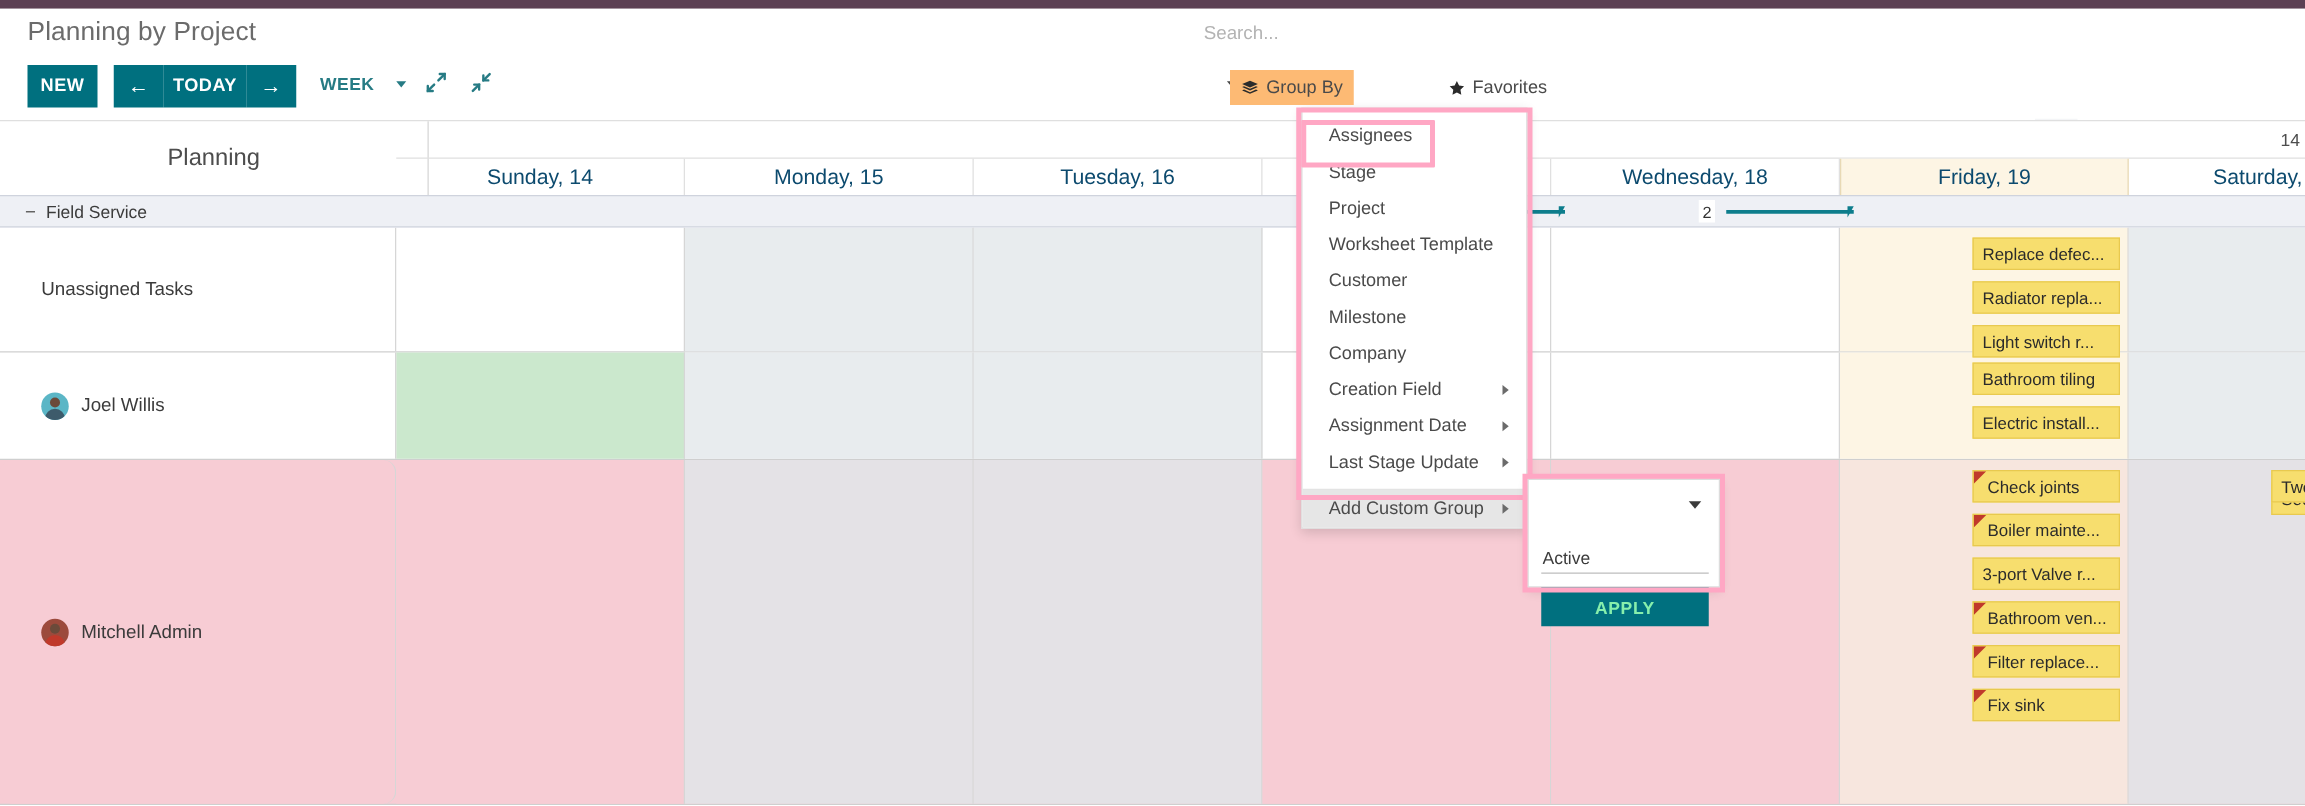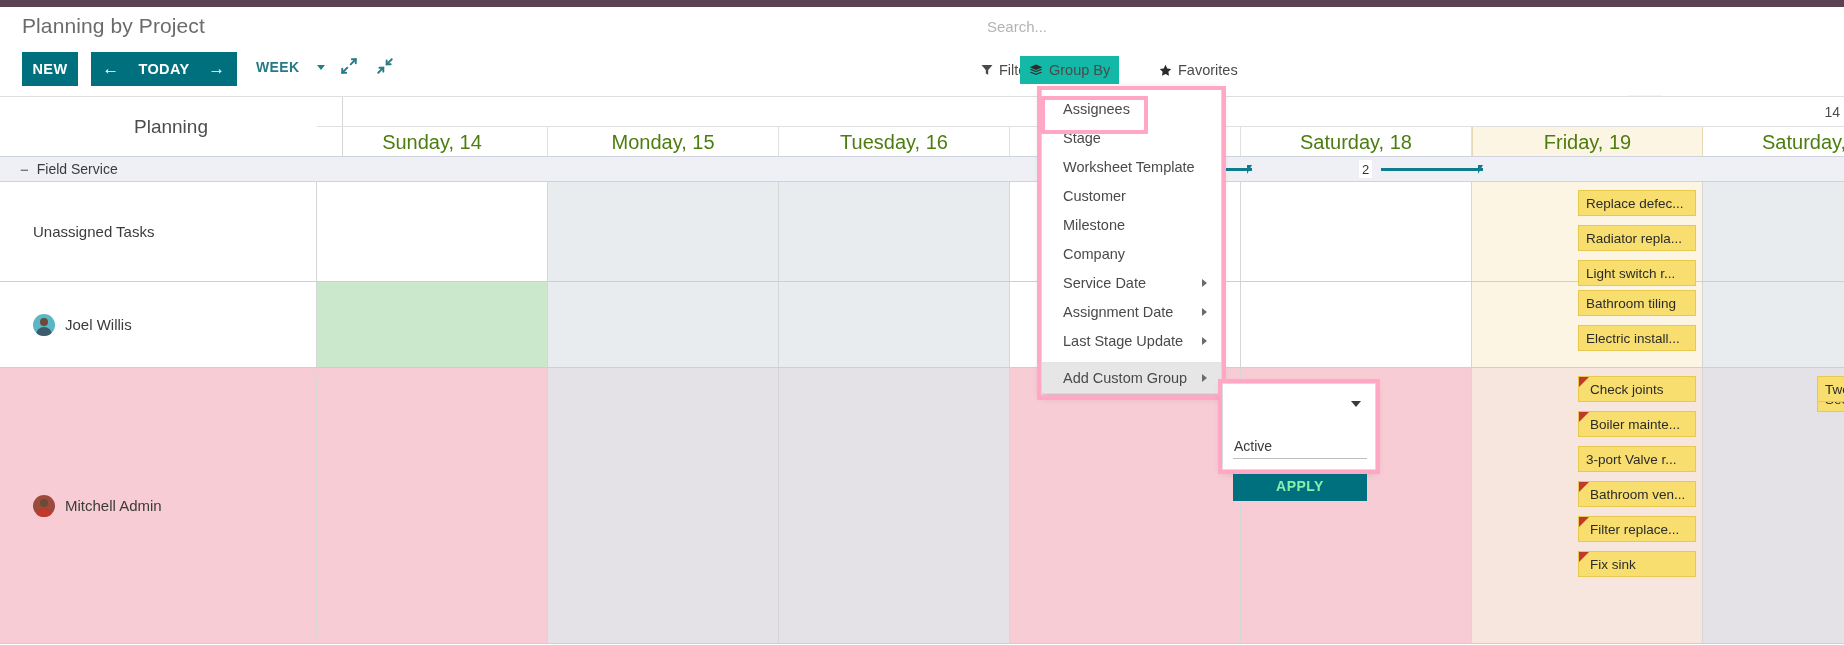--- a/index.html
+++ b/index.html
@@ -19,21 +19,20 @@
   }
 
   
   .ctrl-row {
     position: absolute; left: 0; top: 7px; width: 1844px; height: 35px;
     background: #fff;
   }
   .search-wrap {
     position: absolute; left: 963px; top: 8px; width: 820px; height: 24px;
     border-bottom: 1px solid transparent;
-    margin-left: 24px;
   }
   .search-input {
     width: 100%; height: 100%; border: 0; outline: 0;
     font-family: "Liberation Sans", sans-serif;
     font-size: 15px; color: #4d4d4d; background: transparent;
   }
   .search-input::placeholder { color: #b3b3b3; }
 
   
   .page-title {
@@ -73,21 +72,21 @@
   #zoom-in  { left: 340px; }
   #zoom-out { left: 376px; }
 
   
   .sp-btn {
     position: absolute; top: 8px; height: 28px;
     display: flex; align-items: center; gap: 6px;
     font-size: 14.5px; color: #4a4a4a; cursor: pointer; padding: 0 9px;
   }
   #sp-filters   { left: 972px;  }
-  #sp-groupby   { left: 1020px; background: #14b8a6; z-index: 61; }
+  #sp-groupby   { left: 984px; background: #fdba74; z-index: 61; }
   #sp-favorites { left: 1150px; }
   .sp-hl {
     position: absolute; left: 1041px; top: 48px; width: 107px; height: 38px;
     border: 4px solid #ffa7c4; border-radius: 1px; z-index: 62; pointer-events: none;
   }
 
   
   .view-ico {
     position: absolute; top: 47px; width: 34px; height: 30px;
     display: flex; align-items: center; justify-content: center; cursor: pointer;
@@ -118,21 +117,21 @@
     display: flex; align-items: center; justify-content: flex-end;
     padding-right: 4px; font-size: 14px; color: #4d4d4d;
   }
   .day-row {
     position: absolute; left: 317px; top: 30px; width: 1527px; height: 30px;
     display: flex;
   }
   .day-cell {
     width: 231px; height: 30px; flex: 0 0 231px;
     display: flex; align-items: center; justify-content: center;
-    font-size: 20px; color: #4d7c0f;
+    font-size: 17px; color: #0c4a6e;
     border-right: 1px solid #e0e0e0;
   }
   .day-cell.today { background: #fdf5e4; border-left:1px solid #e8d9b5; border-right:1px solid #e8d9b5;}
 
   
   .group-row {
     position: absolute; left: 0; top: 156px; width: 1844px; height: 26px;
     background: #eef0f5; border-top: 1px solid #cfd3dd; border-bottom: 1px solid #cfd3dd;
   }
   .group-label {
@@ -380,21 +379,21 @@
   </div>
 
   <div class="gantt-head">
     <div class="planning-cell">Planning</div>
     <div class="month-row">14</div>
     <div class="day-row" id="day-row">
         <div class="day-cell">Sunday, 14</div>
         <div class="day-cell">Monday, 15</div>
         <div class="day-cell">Tuesday, 16</div>
         <div class="day-cell">Wednesday, 17</div>
-        <div class="day-cell">Saturday, 18</div>
+        <div class="day-cell">Wednesday, 18</div>
         <div class="day-cell today">Friday, 19</div>
         <div class="day-cell">Saturday, 20</div>
       </div>
   </div>
 
   <div class="group-row">
     <div class="group-label">
       <span class="minus-box">−</span>
       <span>Field Service</span>
     </div>
@@ -506,33 +505,36 @@
   </div>
 
   <div class="dd" id="dropdown">
       <div class="dd-item">
         <span>Assignees</span>
       </div>
       <div class="dd-item">
         <span>Stage</span>
       </div>
       <div class="dd-item">
+        <span>Project</span>
+      </div>
+      <div class="dd-item">
         <span>Worksheet Template</span>
       </div>
       <div class="dd-item">
         <span>Customer</span>
       </div>
       <div class="dd-item">
         <span>Milestone</span>
       </div>
       <div class="dd-item">
         <span>Company</span>
       </div>
       <div class="dd-item">
-        <span>Service Date</span>
+        <span>Creation Field</span>
         <span class="arr-r"></span>
       </div>
       <div class="dd-item">
         <span>Assignment Date</span>
         <span class="arr-r"></span>
       </div>
       <div class="dd-item">
         <span>Last Stage Update</span>
         <span class="arr-r"></span>
       </div>

